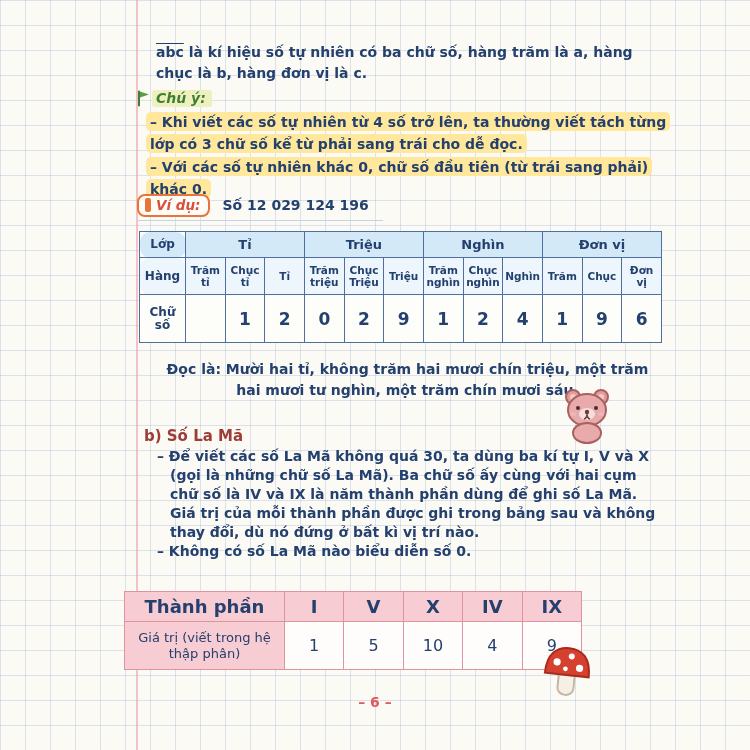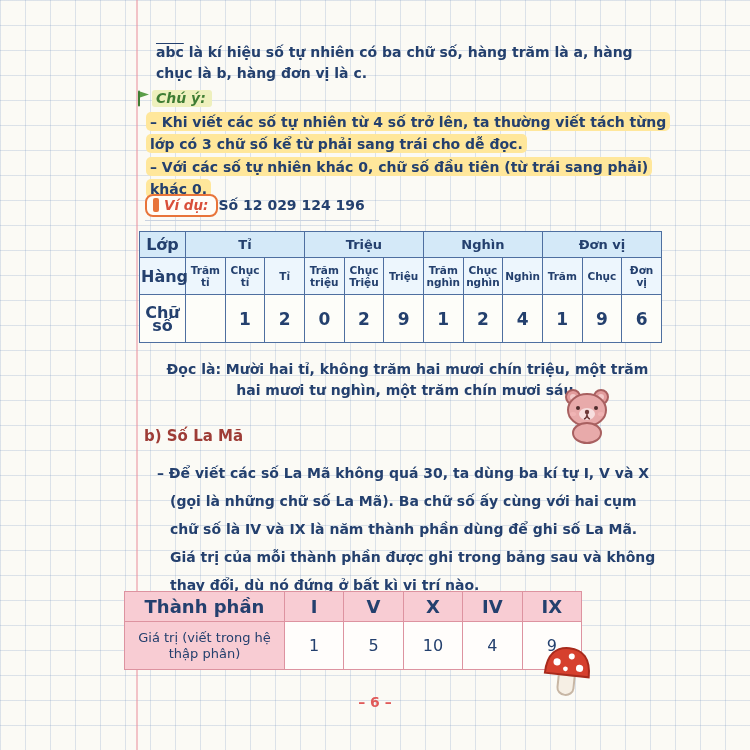--- a/index.html
+++ b/index.html
@@ -25,40 +25,40 @@
 
   .chuy-tag { position:absolute; left:137px; top:90px; display:flex; align-items:center; gap:2px;border-radius:7px; }
   .chuy-text { font-style:italic; font-weight:bold; color:#3f7d34; background:#eef0bd;
                padding:0 6px 1px 4px; font-size:14px; border-radius:3px; }
 
   .note-list { position:absolute; left:146px; top:110px; width:530px; line-height:22px; }
   .note-item { margin-bottom:1px; font-size:14px; font-weight:bold; }
   .note-item .hl { background:#ffe79b; border-radius:5px; padding:1.5px 4px;
                    -webkit-box-decoration-break:clone; box-decoration-break:clone; }
 
-  .example-row { position:absolute; left:137px; top:194px; display:flex; align-items:center; gap:0;
-                 padding-bottom:3px; border-bottom:1.5px solid #c9d2e0; padding-right:14px;margin-left:8px; }
+  .example-row { position:absolute; left:137px; top:194px; display:flex; align-items:center; gap:12px;
+                 padding-bottom:3px; border-bottom:1.5px solid #c9d2e0; padding-right:14px; }
   .vidu-tag { display:flex; align-items:center; border:2px solid #e8743a; border-radius:8px;
               padding:1px 8px 2px 6px; background:#fffdf8; }
   .vidu-bar { width:6px; height:14px; background:#e8743a; border-radius:2px; margin-right:5px; }
   .vidu-text { color:#d94f3a; font-style:italic; font-weight:bold; font-size:13.5px; }
 
   table { border-collapse:collapse; table-layout:fixed; }
   .pv-table { position:absolute; left:139px; top:231px; width:523px; background:#fdfdf9; }
   .pv-table td { border:1.2px solid #4e6fa0; text-align:center; vertical-align:middle; padding:0 1px; color:#24406e; }
   .r-lop td   { background:#d4e9f8; height:26px; font-size:13px; font-weight:bold; }
   .r-hang td  { background:#edf6fd; height:37px; font-size:10.5px; line-height:12px; font-weight:bold; }
   .r-digit td { background:#fdfdf9; height:48px; font-size:17px; font-weight:bold; }
-  .pv-table .lbl { font-size:16px; line-height:13px; }
+  .pv-table .lbl { font-size:12px; line-height:13px;border-radius:10px; }
 
   .doc-la { position:absolute; left:159px; top:359px; width:497px; text-align:center; }
 
   .heading-b { position:absolute; left:144px; top:427px; font-size:15px; font-weight:bold; color:#9e3c36; }
 
-  .sec-list { position:absolute; left:157px; top:447px; width:508px; line-height:28px;margin-top:12px; }
+  .sec-list { position:absolute; left:157px; top:447px; width:508px; line-height:19px; }
   .sec-item { padding-left:13px; text-indent:-13px; font-size:14px; font-weight:bold; }
 
   .roman-table { position:absolute; left:124px; top:591px; width:458px; background:#fffdfb; }
   .roman-table td { border:1.3px solid #dd93a0; text-align:center; vertical-align:middle; color:#24406e; padding:0 2px; }
   .rt-head td { background:#f8ccd3; height:30px; font-size:18px; font-weight:bold; }
   .rt-val td  { height:48px; font-size:16px; font-weight:normal; background:#fffdfb; }
   .rt-val .lbl { background:#f8ccd3; font-size:13px; line-height:16px; }
 
   .bear { position:absolute; left:560px; top:386px; }
   .mushroom { position:absolute; left:541px; top:644px; transform:rotate(6deg); }

